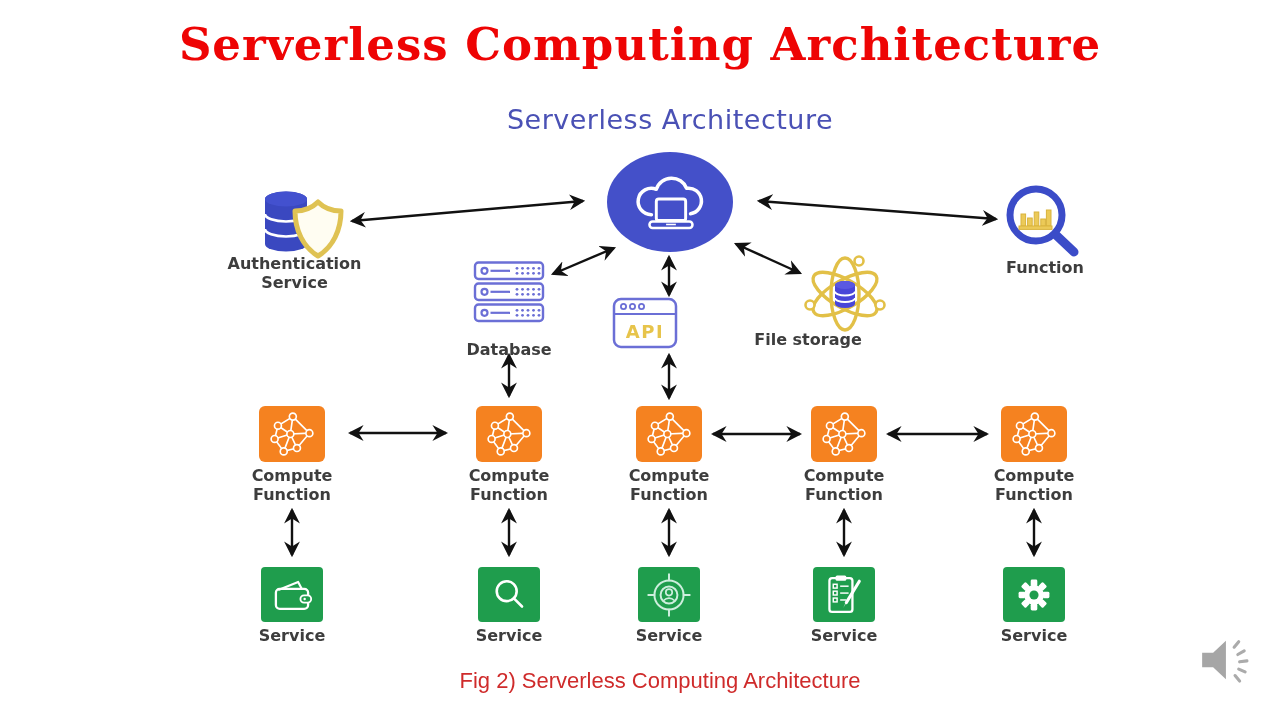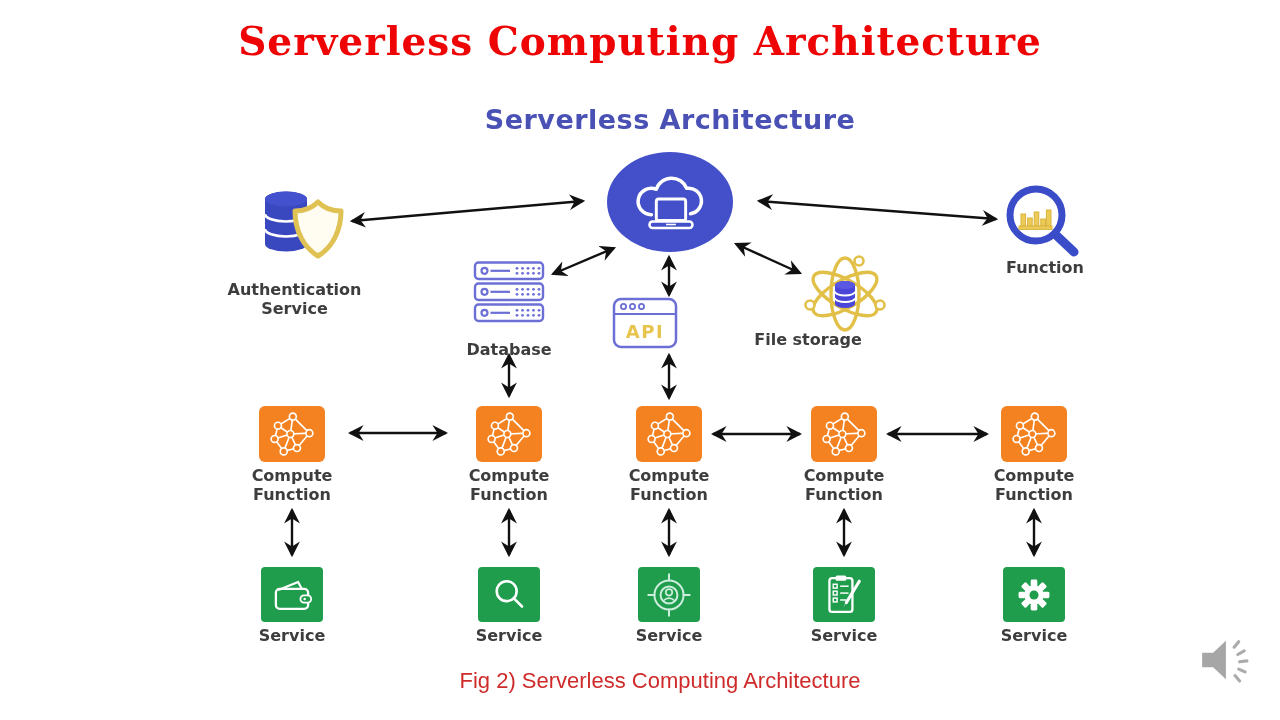--- a/index.html
+++ b/index.html
@@ -1,22 +1,22 @@
 <!DOCTYPE html>
 <html><head>
 <meta charset="utf-8">
 <style>
   html,body{margin:0;padding:0;background:#fff;}
   #stage{position:relative;width:1280px;height:720px;background:#ffffff;overflow:hidden;
          font-family:"DejaVu Sans",sans-serif;}
   .abs{position:absolute;}
   #slide-title{top:18px;left:0;width:1280px;text-align:center;
-    font-family:"DejaVu Serif",serif;font-weight:bold;font-size:39px;color:#ee0404;letter-spacing:1px;}
+    font-family:"DejaVu Serif",serif;font-weight:bold;font-size:45px;color:#ee0404;letter-spacing:1px;}
   #diagram-subtitle{top:104px;left:415px;width:510px;text-align:center;
-    font-weight:bold;font-size:27px;color:#4a51b5;letter-spacing:.5px;}
+    font-weight:normal;font-size:27px;color:#4a51b5;letter-spacing:.5px;}
   .node-label{font-weight:bold;font-size:16px;color:#3d3d3d;text-align:center;line-height:19px;}
   #hub{left:607px;top:152px;width:126px;height:100px;border-radius:50%;
     background:#4450c9;display:flex;align-items:center;justify-content:center;}
   .compute-box{width:66px;height:56px;background:#f58220;border-radius:6px;
     display:flex;align-items:center;justify-content:center;top:406px;}
   .service-box{width:62px;height:55px;background:#1f9d4d;border-radius:4px;
     display:flex;align-items:center;justify-content:center;top:567px;}
   #caption{top:668px;left:20px;width:1280px;text-align:center;
     font-family:"Liberation Sans",sans-serif;font-size:22px;color:#cf2b2b;}
   svg{display:block;}
@@ -66,21 +66,21 @@
 
   <div class="abs" style="left:255px;top:186px;">
     <svg width="95" height="76" viewBox="0 0 95 76">
       <path d="M10 13 A21 7.5 0 0 1 52 13 L52 58 A21 7.5 0 0 1 10 58 Z" fill="#3a48c0"></path>
       <ellipse cx="31" cy="13" rx="21" ry="7.5" fill="#4351cf"></ellipse>
       <path d="M10 28 A21 7.5 0 0 0 52 28" fill="none" stroke="#fff" stroke-width="2.6"></path>
       <path d="M10 43 A21 7.5 0 0 0 52 43" fill="none" stroke="#fff" stroke-width="2.6"></path>
       <path d="M63 16 C69 22 78 25 86 25 C86 44 78 61 63 70 C48 61 40 44 40 25 C48 25 57 22 63 16 Z" fill="#fffdf2" stroke="#dfc253" stroke-width="5" stroke-linejoin="round"></path>
     </svg>
   </div>
-  <div class="abs node-label" style="left:222px;top:254px;width:145px;margin-top:26px;">Authentication Service</div>
+  <div class="abs node-label" style="left:222px;top:254px;width:145px;">Authentication Service</div>
 
   <div class="abs" style="left:1000px;top:182px;">
     <svg width="90" height="78" viewBox="0 0 90 78">
       <circle cx="36" cy="33" r="26" fill="#fff" stroke="#3b4cc8" stroke-width="7"></circle>
       <line x1="56" y1="53" x2="74" y2="70" stroke="#3b4cc8" stroke-width="9" stroke-linecap="round"></line>
       <g fill="#ecca58" stroke="#d9b33c" stroke-width="1">
         <rect x="21" y="32" width="4.6" height="12"></rect>
         <rect x="27.6" y="36" width="4.6" height="8"></rect>
         <rect x="34.2" y="30" width="4.6" height="14"></rect>
         <rect x="40.8" y="37" width="4.6" height="7"></rect>

